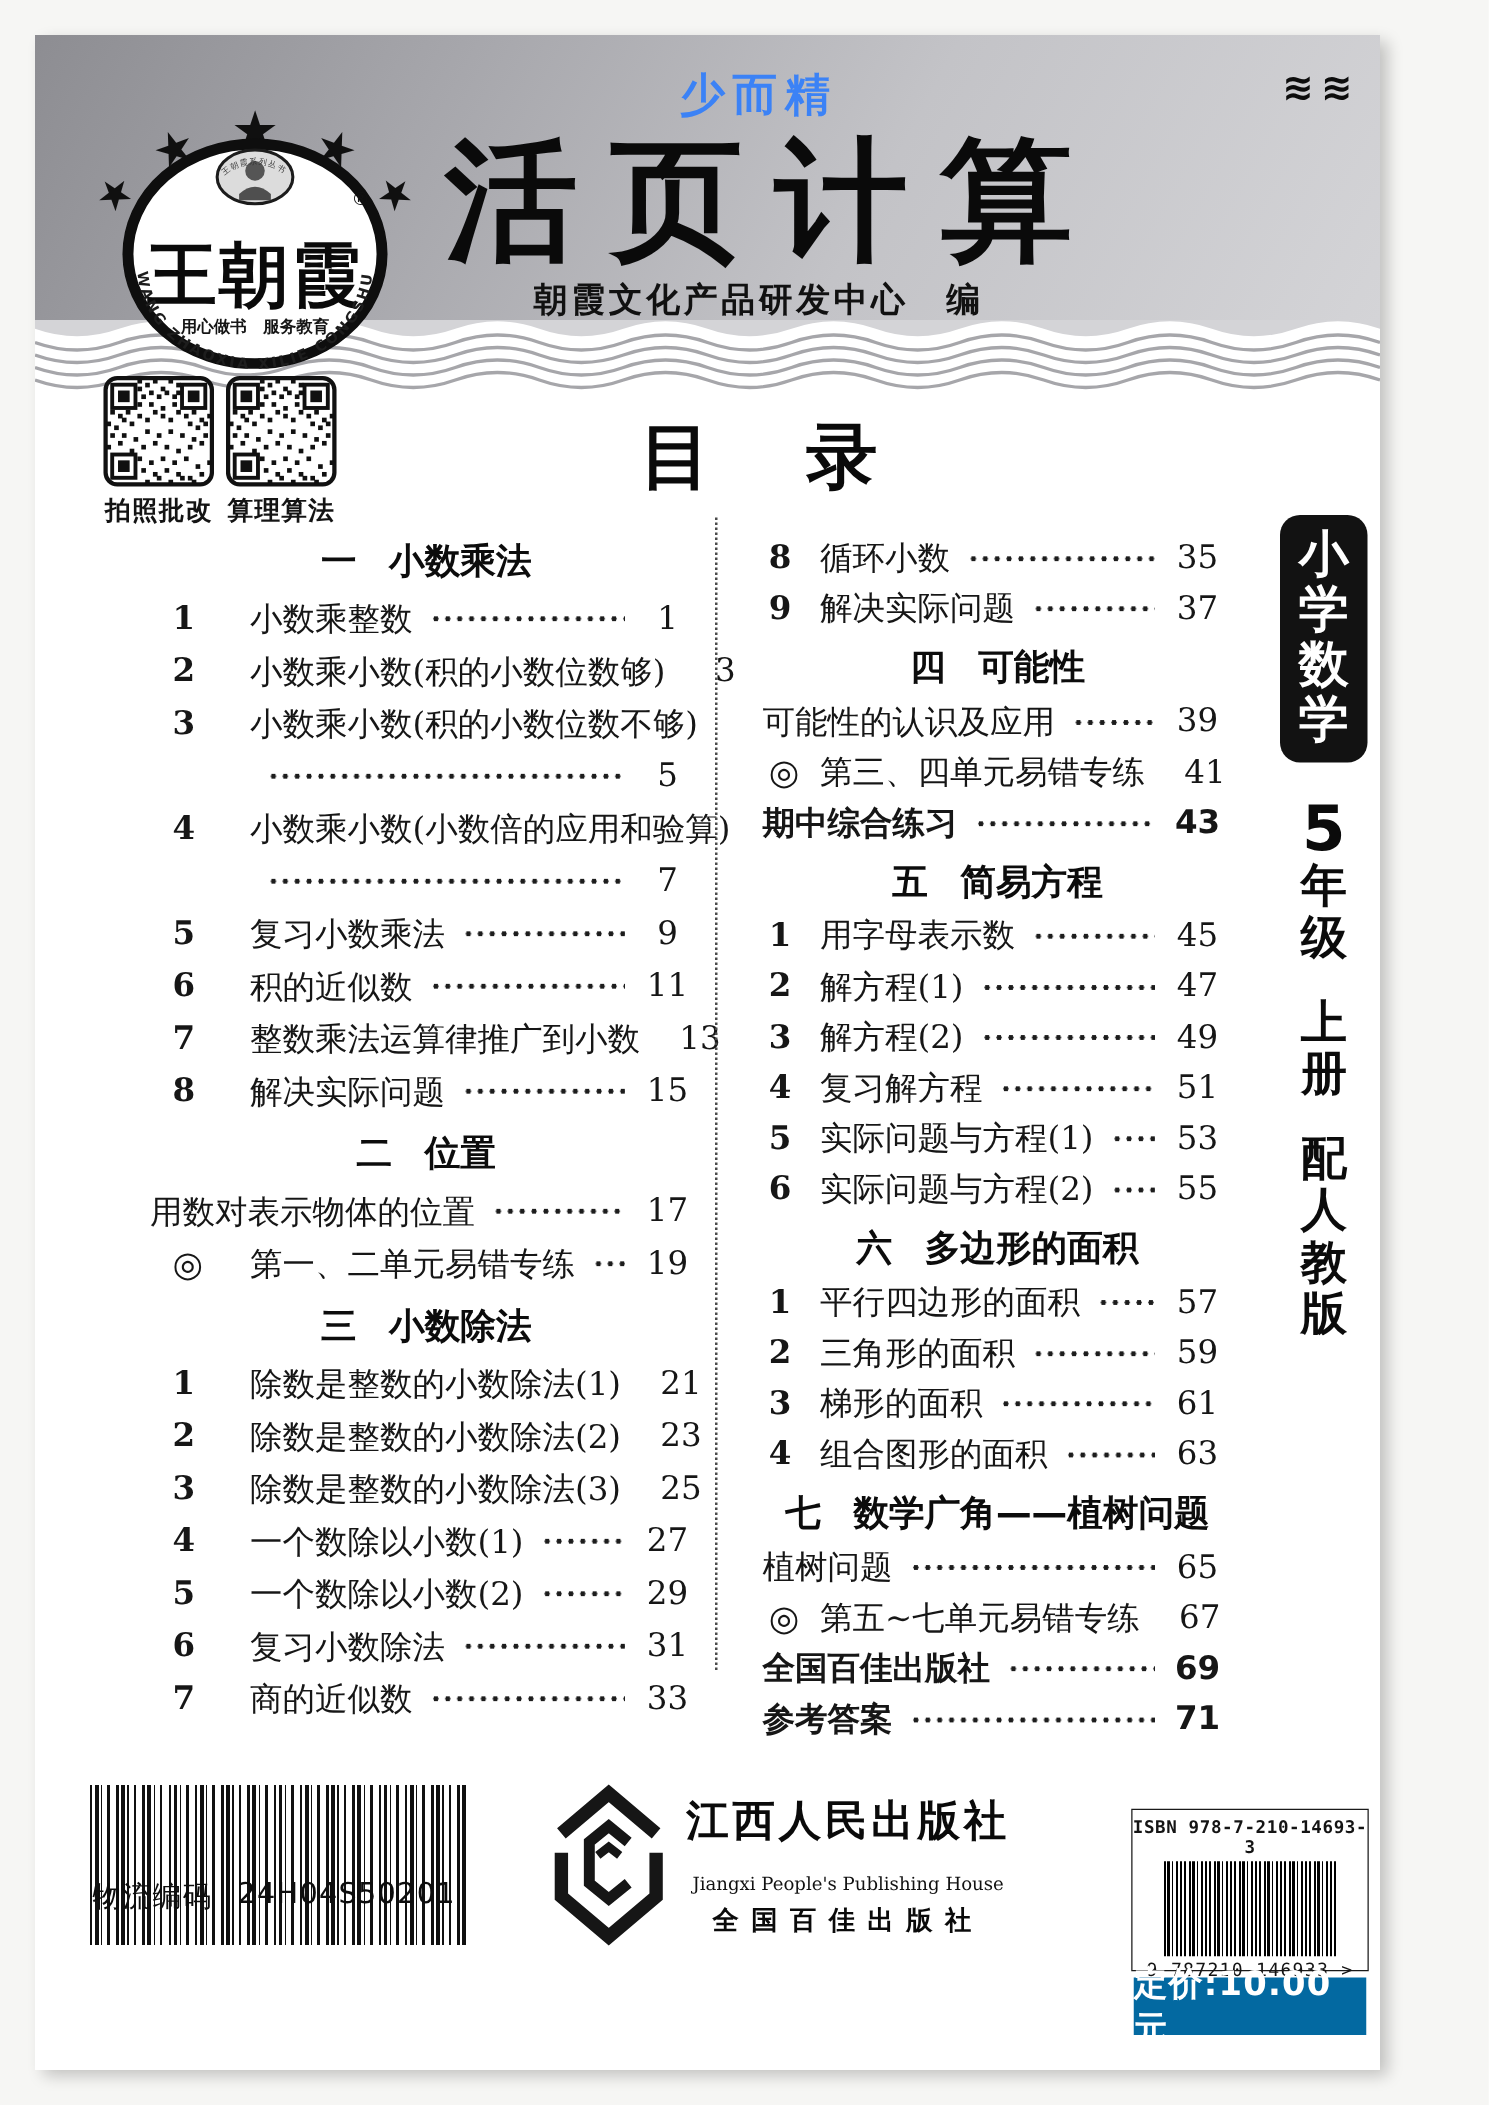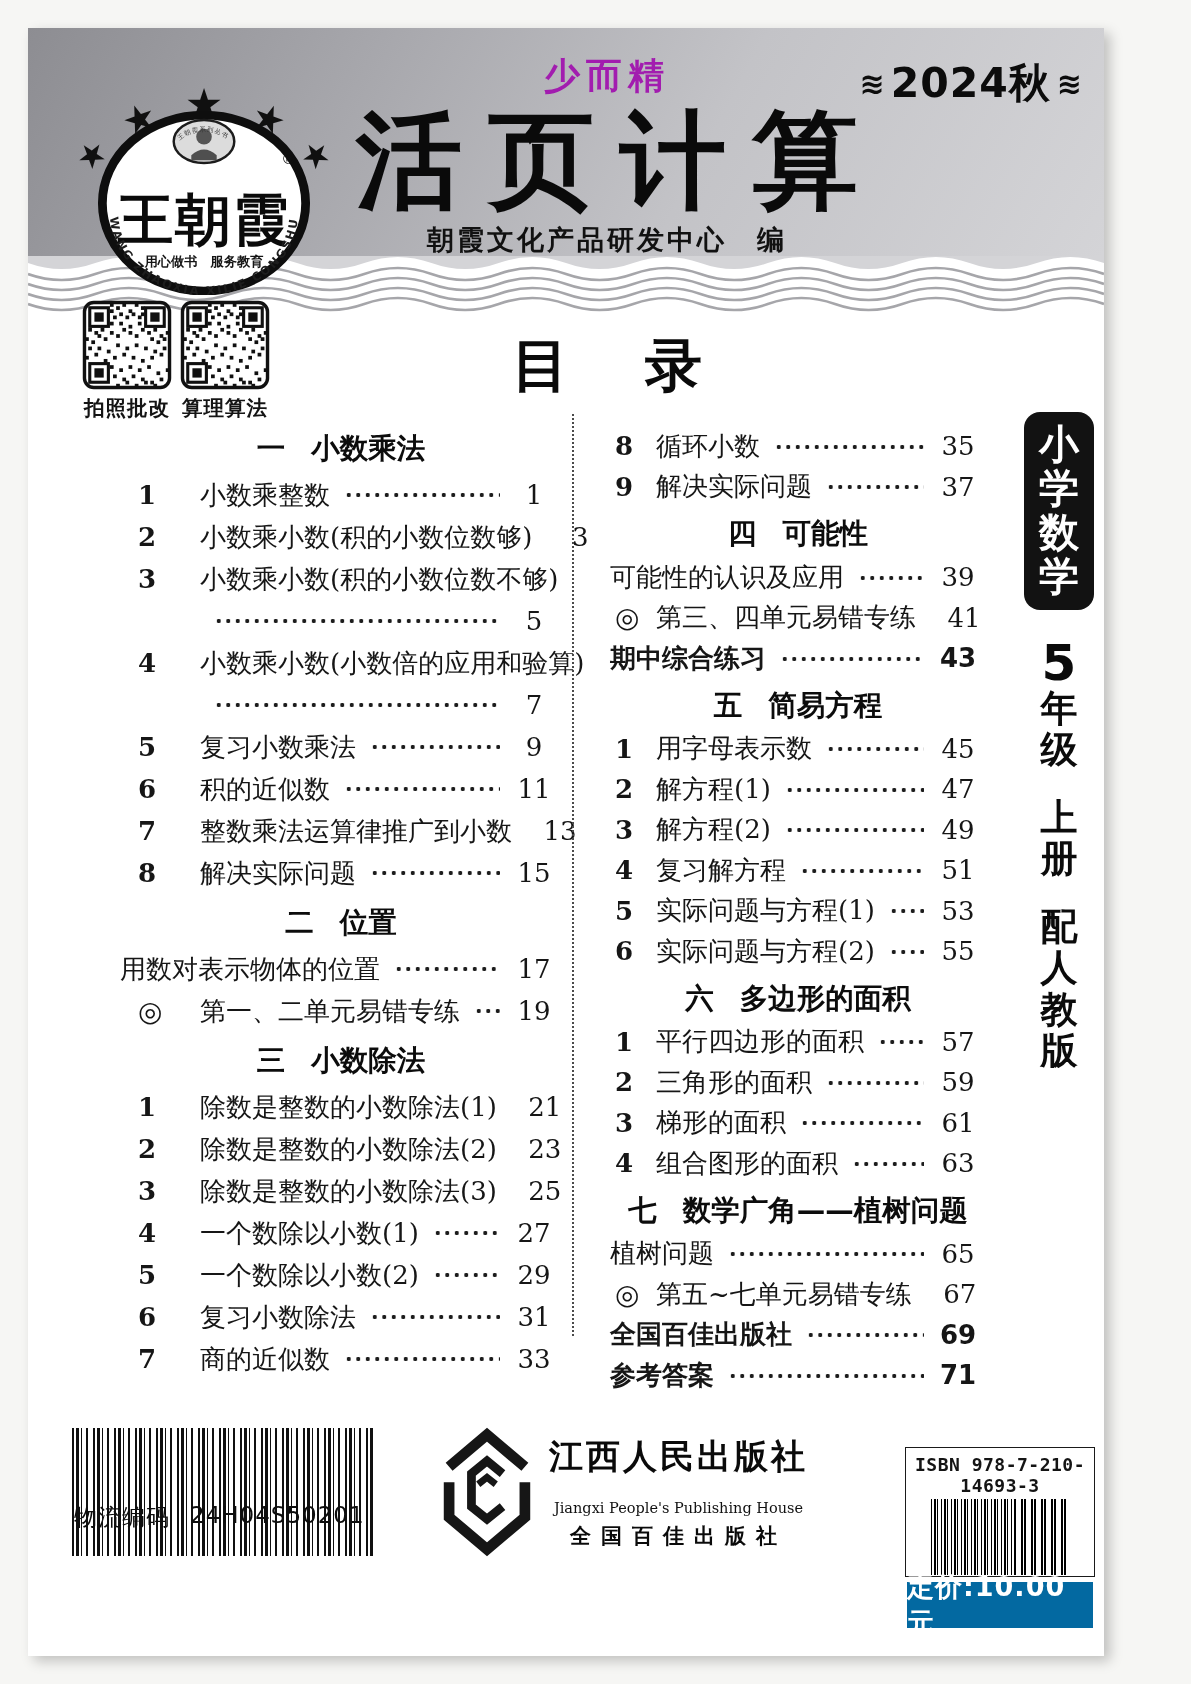--- a/index.html
+++ b/index.html
@@ -14,21 +14,21 @@
     background:#ffffff;box-shadow:6px 5px 12px rgba(0,0,0,.22);
   }
   
   .header-band{
     position:absolute;left:0;top:0;width:1076px;height:228px;
     background:linear-gradient(118deg,#8d8d92 0%,#a7a7ac 30%,#c3c3c7 62%,#d4d4d7 100%);
   }
   .waves{position:absolute;left:0;top:228px;width:1076px;height:56px;}
   .logo-wrap{position:absolute;left:36px;top:52px;width:280px;height:215px;z-index:3;}
   .head-center{position:absolute;left:299px;top:24px;width:560px;text-align:center;z-index:2;}
-  .tagline{font-size:36px;font-weight:bold;letter-spacing:6px;color:#a21caf;}
+  .tagline{font-size:36px;font-weight:bold;letter-spacing:6px;color:#3b82f6;}
   .big-title{
     font-family:"DejaVu Serif",serif;font-weight:bold;color:#0a0a0a;
     font-size:106px;line-height:1.12;letter-spacing:26px;margin-left:26px;white-space:nowrap;
   }
   .byline{font-size:27px;font-weight:bold;letter-spacing:3px;margin-top:2px;color:#111;}
   .season-badge{
     position:absolute;right:22px;top:28px;display:flex;align-items:center;gap:6px;
     font-weight:bold;color:#0c0c0c;z-index:2;
   }
   .season-badge .wave{font-size:30px;line-height:1;}
@@ -89,21 +89,21 @@
   .logistics{position:absolute;left:46px;top:1474px;font-size:23px;letter-spacing:1px;display:flex;gap:20px;color:#0d0d0d;justify-content:center;}
   .publisher{position:absolute;left:415px;top:1396px;display:flex;gap:18px;align-items:center;}
   .pub-text{display:flex;flex-direction:column;align-items:center;}
   .pub-cn{font-family:"DejaVu Serif",serif;font-size:34px;font-weight:bold;letter-spacing:3px;white-space:nowrap;color:#0a0a0a;}
   .pub-en{font-family:"DejaVu Serif",serif;font-size:14.5px;margin-top:20px;white-space:nowrap;color:#111;}
   .pub-award{font-size:21px;font-weight:bold;letter-spacing:10px;margin-top:6px;white-space:nowrap;color:#0a0a0a;}
   .isbn-box{
     position:absolute;left:877px;top:1419px;width:190px;height:130px;background:#fff;
     border:1.6px solid #1a1a1a;box-sizing:border-box;text-align:center;
   }
-  .isbn-label{font-family:"DejaVu Sans Mono",monospace;font-size:18px;letter-spacing:.5px;margin-top:6px;font-weight:bold;}
+  .isbn-label{font-family:"DejaVu Sans Mono",monospace;font-size:14px;letter-spacing:.5px;margin-top:6px;font-weight:bold;}
   .barcode2{
     width:138px;height:76px;margin:3px auto 0;
     background:repeating-linear-gradient(90deg,#000 0 1.5px,#fff 1.5px 3px,#000 3px 5px,#fff 5px 6.5px,#000 6.5px 7.5px,#fff 7.5px 10px);
   }
   .isbn-digits{font-family:"DejaVu Sans Mono",monospace;font-size:14.5px;letter-spacing:1px;margin-top:4px;}
   .price-banner{
     position:absolute;left:879px;top:1554px;width:186px;height:46px;background:#0369a1;
     color:#fff;display:flex;align-items:center;justify-content:center;
     font-size:27px;font-weight:bold;letter-spacing:1px;
   }
@@ -155,21 +155,20 @@
   </div>
 
   <div class="head-center">
     <div class="tagline">少而精</div>
     <div class="big-title">活页计算</div>
     <div class="byline">朝霞文化产品研发中心　编</div>
   </div>
 
   <div class="season-badge">
     <span class="wave">≋</span>
-    <span class="yr">2024秋</span>
     <span class="wave">≋</span>
   </div>
 
   <svg class="qr qr1" viewBox="0 0 29 29">
     <rect x="0.8" y="0.8" width="27.4" height="27.4" rx="3" fill="#fff" stroke="#111" stroke-width="1.1"></rect>
     <g class="qr-mods" fill="#101010">
         <rect x="2" y="2" width="7" height="7"></rect>
         <rect x="3" y="3" width="5" height="5" fill="#fff"></rect>
         <rect x="4" y="4" width="3" height="3"></rect>
         <rect x="20" y="2" width="7" height="7"></rect>

